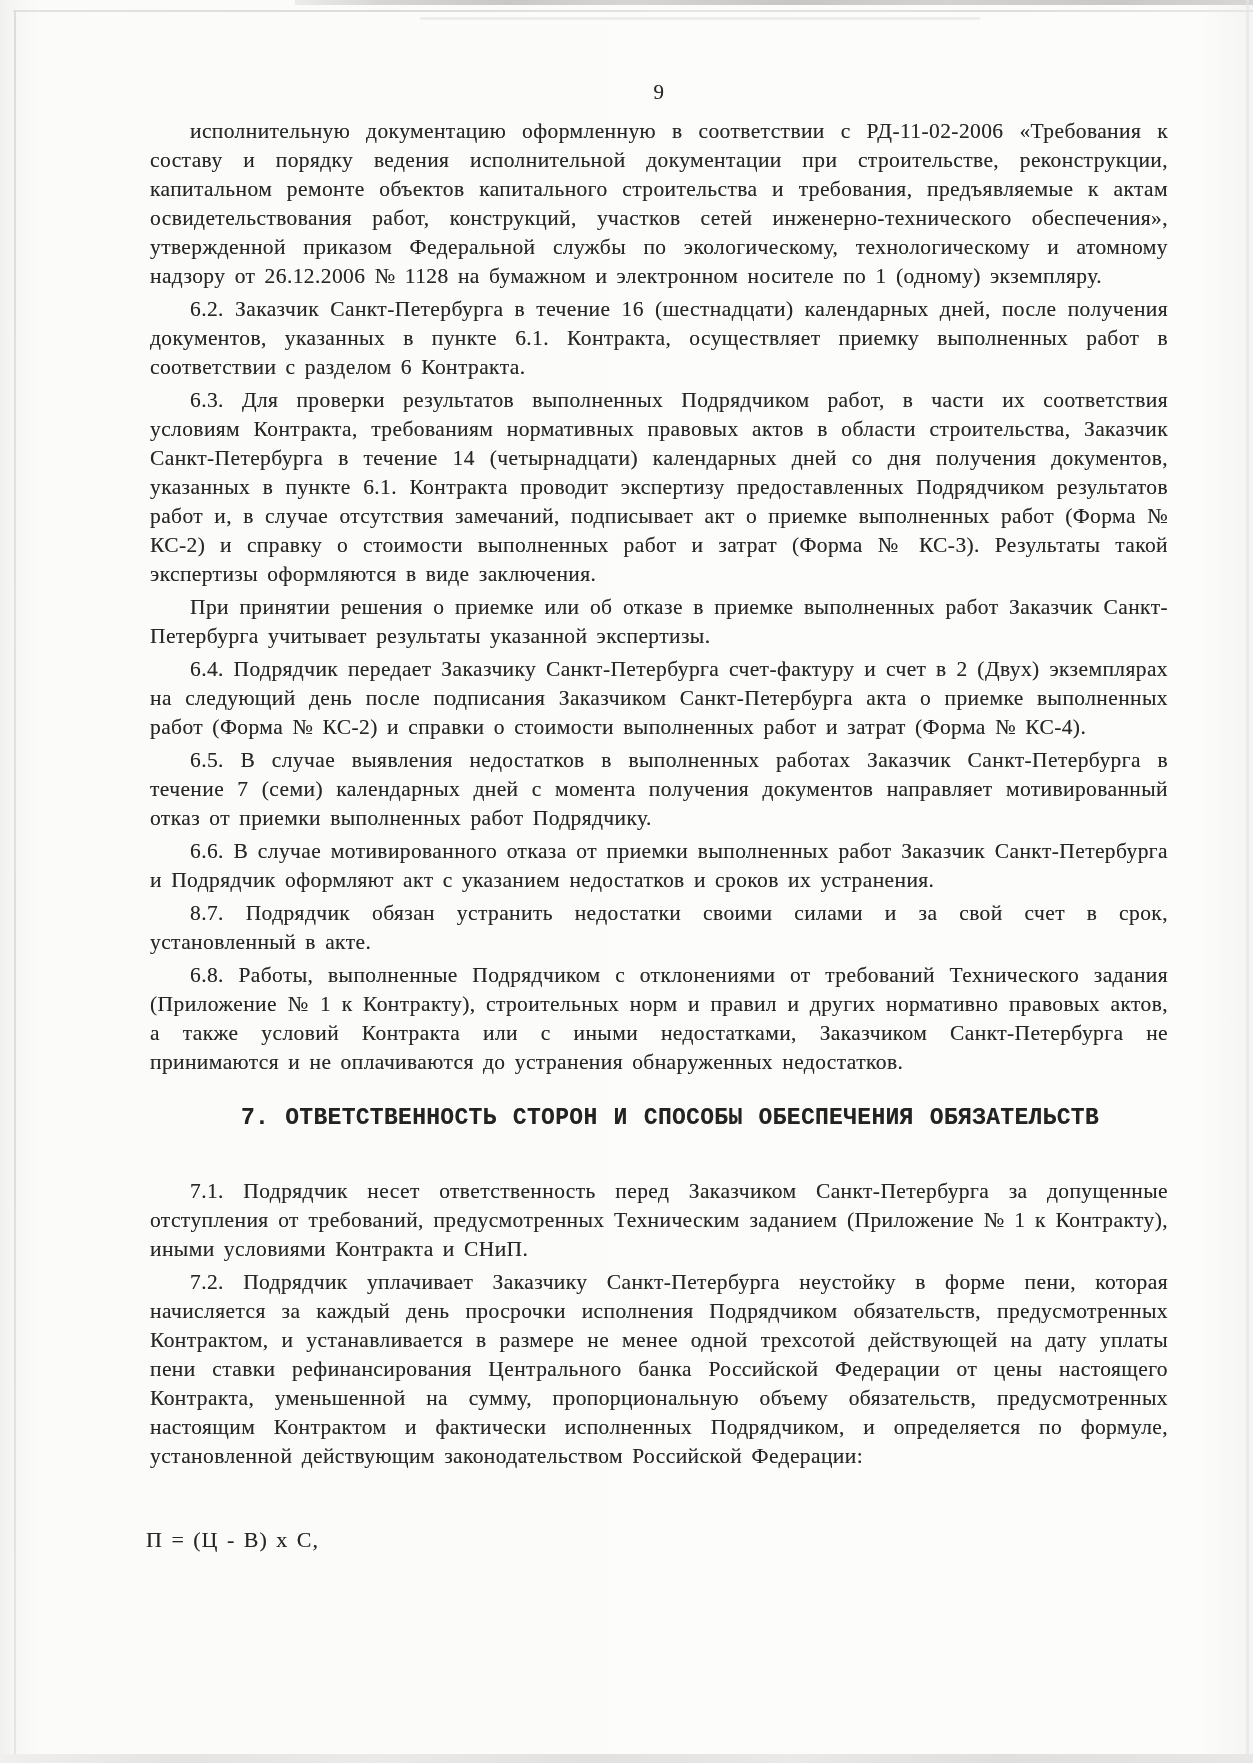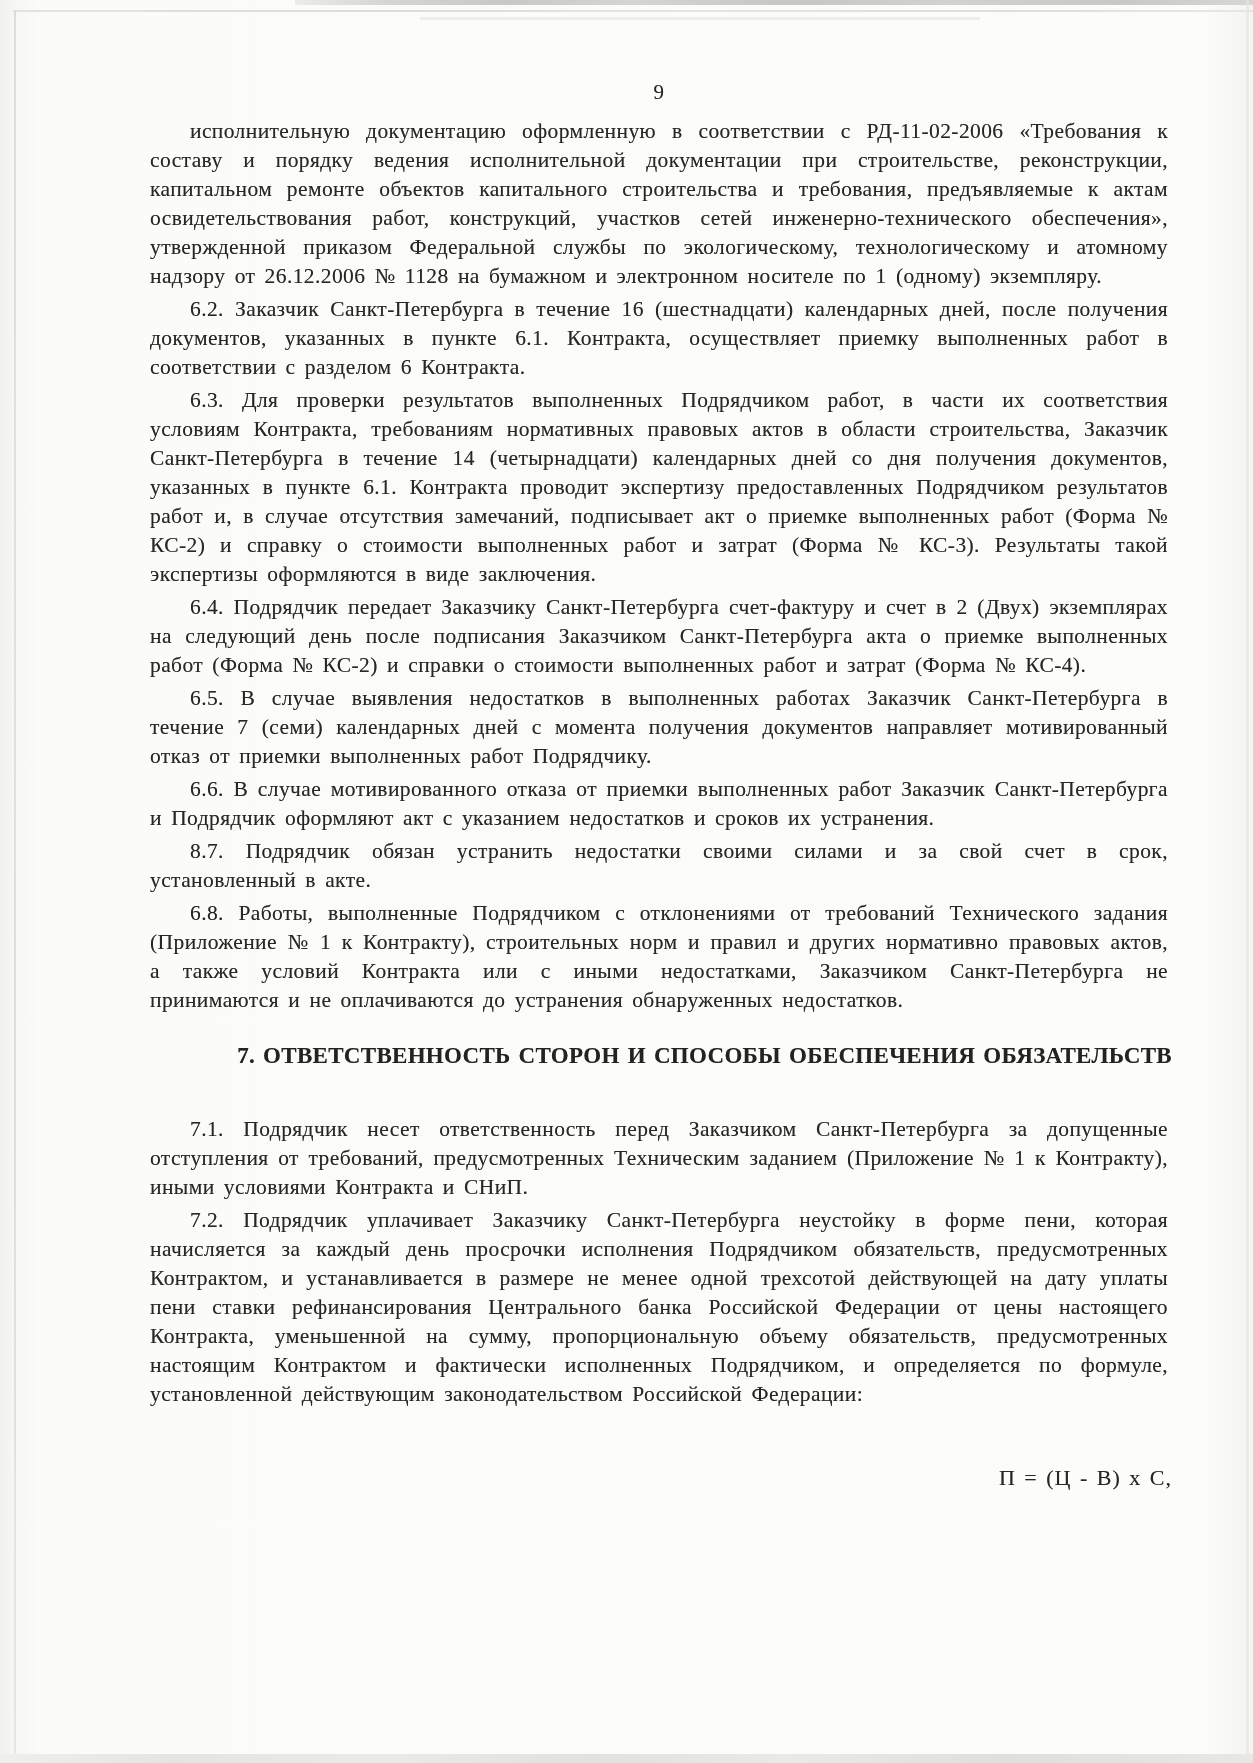--- a/index.html
+++ b/index.html
@@ -64,27 +64,28 @@
     text-align: justify;
     text-indent: 40px;
   }
   h2.heading {
     margin: 26px 0 44px 22px;
     font-size: 23px;
     line-height: 30px;
     font-weight: bold;
     letter-spacing: 0.3px;
     word-spacing: 2px;
-    text-align: right;
+    text-align: center;
     text-indent: 0;
     color: #232321;
+    font-family: Liberation Mono, monospace;
   }
   .formula {
     margin-top: 54px;
-    text-align: right;
+    text-align: left;
     font-size: 22px;
     letter-spacing: 1px;
     word-spacing: 2px;
   }
 </style>
 </head>
 <body>
 
 <div class="page">
 
@@ -94,20 +95,21 @@
   <div class="edge edge-left"></div>
   <div class="edge edge-right"></div>
   <div class="edge edge-bottom"></div>
 
   <div class="content">
     <div class="pagenum">9</div>
 
     <p>исполнительную документацию оформленную в соответствии с РД-11-02-2006 «Требования к составу и порядку ведения исполнительной документации при строительстве, реконструкции, капитальном ремонте объектов капитального строительства и требования, предъявляемые к актам освидетельствования работ, конструкций, участков сетей инженерно-технического обеспечения», утвержденной приказом Федеральной службы по экологическому, технологическому и атомному надзору от 26.12.2006 № 1128 на бумажном и электронном носителе по 1 (одному) экземпляру.</p>
     <p>6.2. Заказчик Санкт-Петербурга в течение 16 (шестнадцати) календарных дней, после получения документов, указанных в пункте 6.1. Контракта, осуществляет приемку выполненных работ в соответствии с разделом 6 Контракта.</p>
     <p>6.3. Для проверки результатов выполненных Подрядчиком работ, в части их соответствия условиям Контракта, требованиям нормативных правовых актов в области строительства, Заказчик Санкт-Петербурга в течение 14 (четырнадцати) календарных дней со дня получения документов, указанных в пункте 6.1. Контракта проводит экспертизу предоставленных Подрядчиком результатов работ и, в случае отсутствия замечаний, подписывает акт о приемке выполненных работ (Форма № КС-2) и справку о стоимости выполненных работ и затрат (Форма № КС-3). Результаты такой экспертизы оформляются в виде заключения.</p>
+    <p>При принятии решения о приемке или об отказе в приемке выполненных работ Заказчик Санкт-Петербурга учитывает результаты указанной экспертизы.</p>
     <p>6.4. Подрядчик передает Заказчику Санкт-Петербурга счет-фактуру и счет в 2 (Двух) экземплярах на следующий день после подписания Заказчиком Санкт-Петербурга акта о приемке выполненных работ (Форма № КС-2) и справки о стоимости выполненных работ и затрат (Форма № КС-4).</p>
     <p>6.5. В случае выявления недостатков в выполненных работах Заказчик Санкт-Петербурга в течение 7 (семи) календарных дней с момента получения документов направляет мотивированный отказ от приемки выполненных работ Подрядчику.</p>
     <p>6.6. В случае мотивированного отказа от приемки выполненных работ Заказчик Санкт-Петербурга и Подрядчик оформляют акт с указанием недостатков и сроков их устранения.</p>
     <p>8.7. Подрядчик обязан устранить недостатки своими силами и за свой счет в срок, установленный в акте.</p>
     <p>6.8. Работы, выполненные Подрядчиком с отклонениями от требований Технического задания (Приложение № 1 к Контракту), строительных норм и правил и других нормативно правовых актов, а также условий Контракта или с иными недостатками, Заказчиком Санкт-Петербурга не принимаются и не оплачиваются до устранения обнаруженных недостатков.</p>
 
     <h2 class="heading">7. ОТВЕТСТВЕННОСТЬ СТОРОН И СПОСОБЫ ОБЕСПЕЧЕНИЯ ОБЯЗАТЕЛЬСТВ</h2>
 
     <p>7.1. Подрядчик несет ответственность перед Заказчиком Санкт-Петербурга за допущенные отступления от требований, предусмотренных Техническим заданием (Приложение № 1 к Контракту), иными условиями Контракта и СНиП.</p>
     <p>7.2. Подрядчик уплачивает Заказчику Санкт-Петербурга неустойку в форме пени, которая начисляется за каждый день просрочки исполнения Подрядчиком обязательств, предусмотренных Контрактом, и устанавливается в размере не менее одной трехсотой действующей на дату уплаты пени ставки рефинансирования Центрального банка Российской Федерации от цены настоящего Контракта, уменьшенной на сумму, пропорциональную объему обязательств, предусмотренных настоящим Контрактом и фактически исполненных Подрядчиком, и определяется по формуле, установленной действующим законодательством Российской Федерации:</p>

